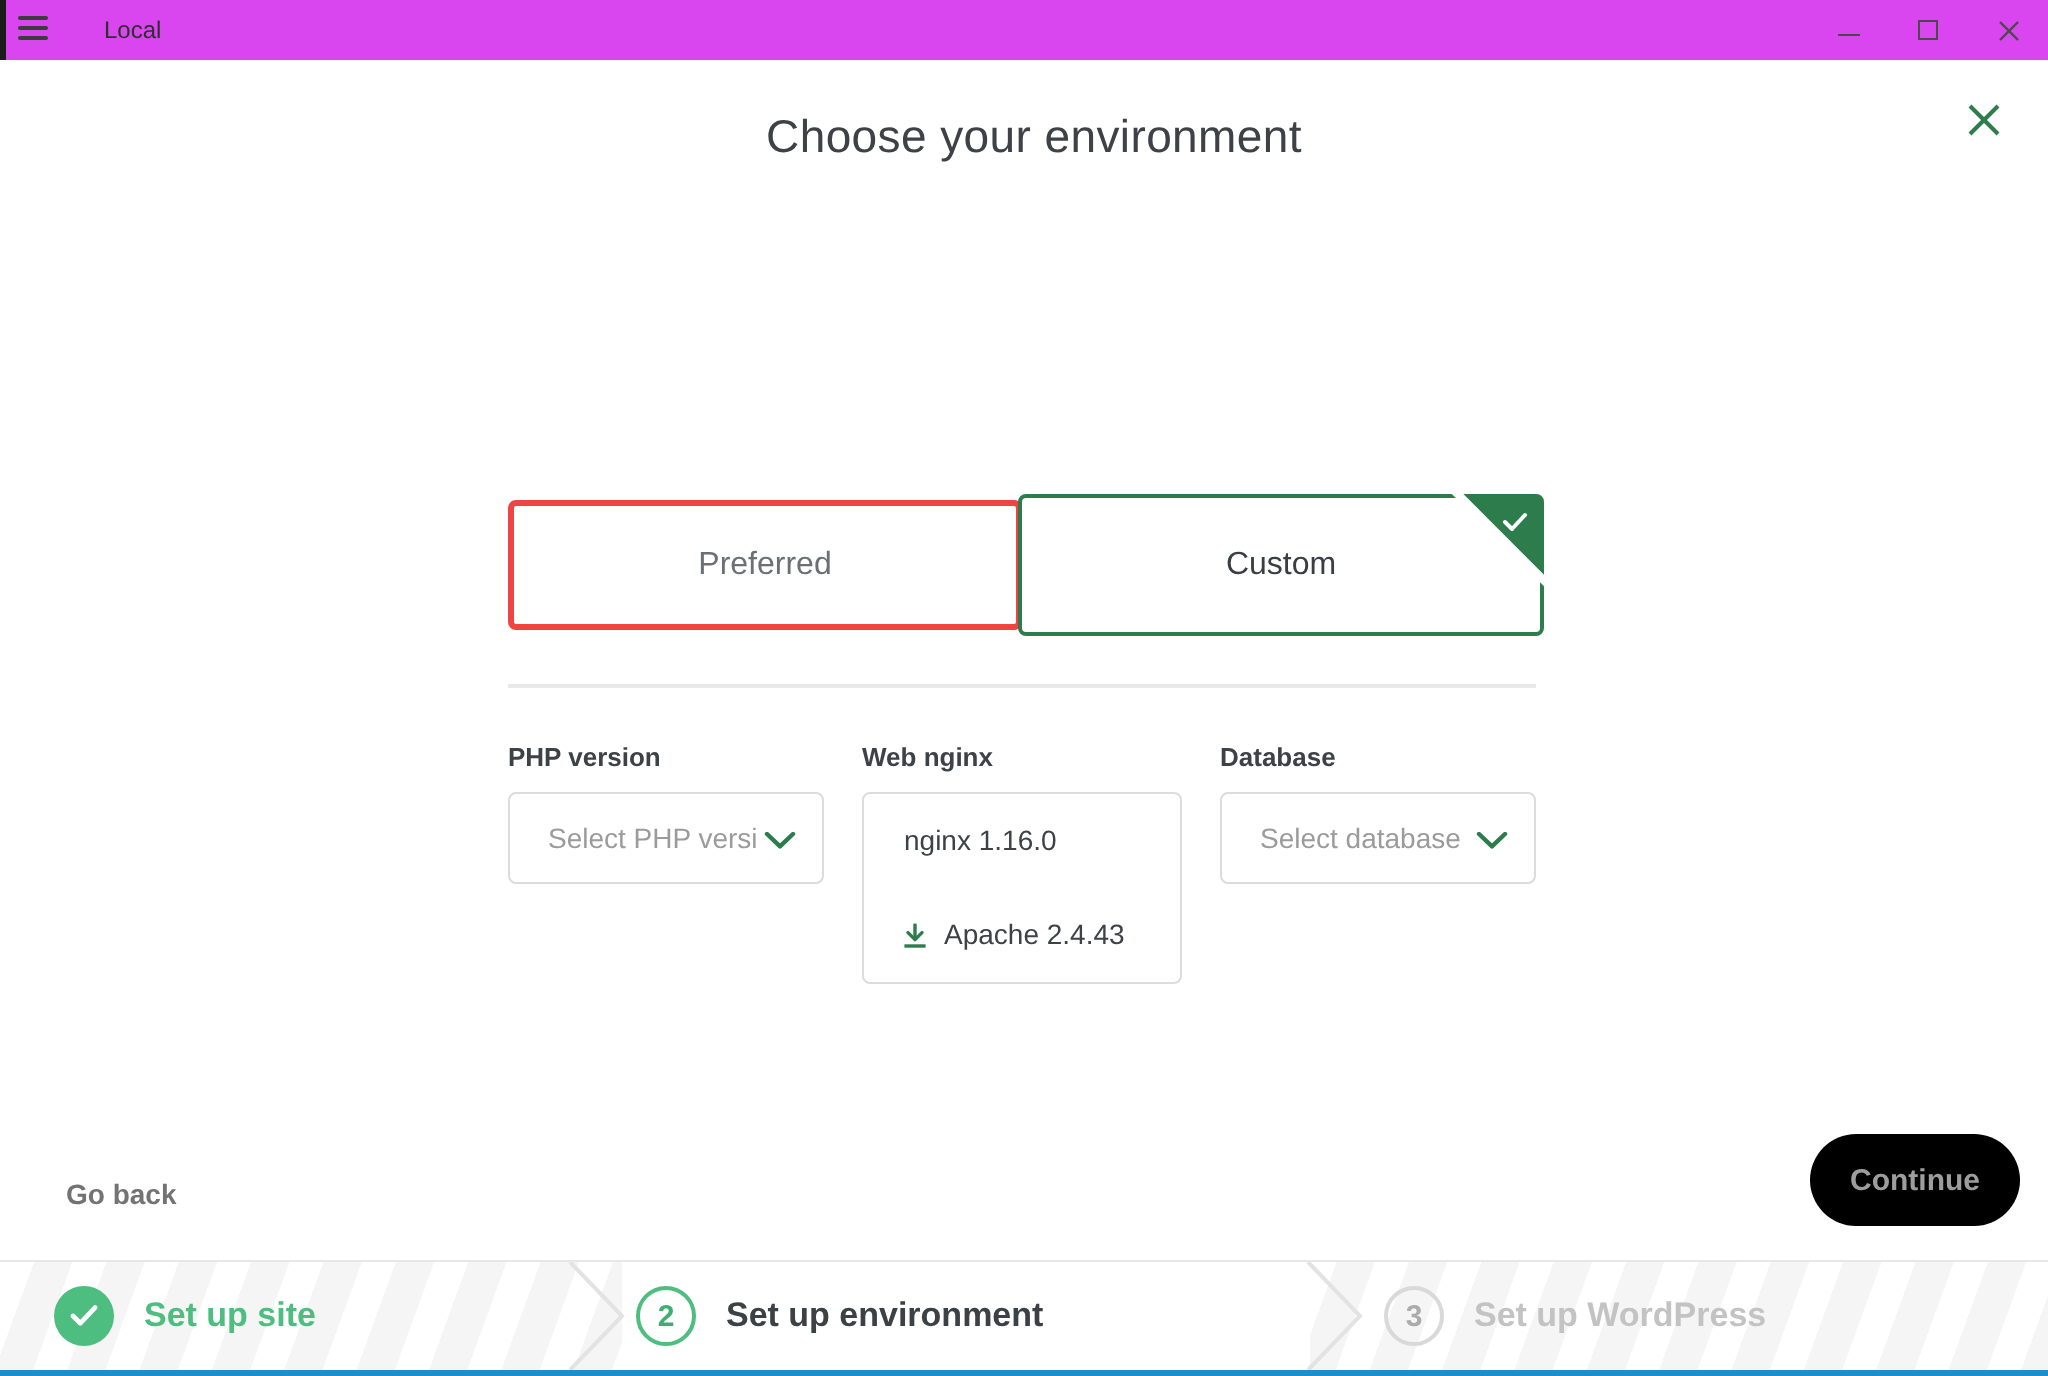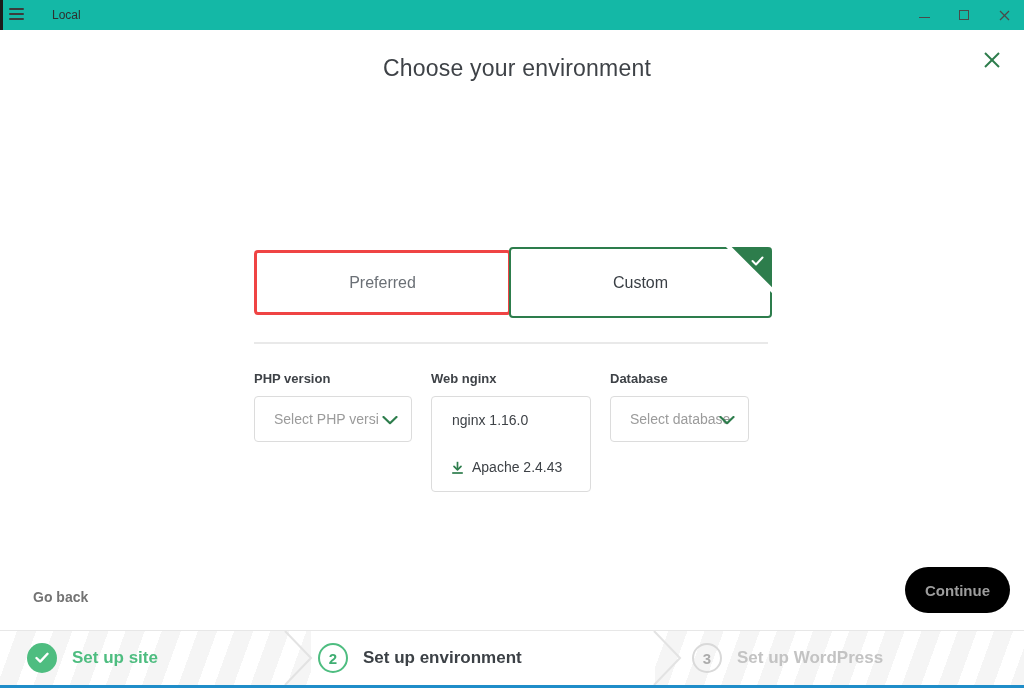--- a/index.html
+++ b/index.html
@@ -2,21 +2,21 @@
 <html><head>
 <meta charset="utf-8">
 <style>
   html,body{margin:0;padding:0;background:#fff;}
   *{box-sizing:border-box;}
   .window{
     position:relative;width:1024px;height:688px;background:#ffffff;overflow:hidden;
     font-family:"Liberation Sans",sans-serif;color:#3e4247;
   }
   
-  .titlebar{position:absolute;top:0;left:0;width:100%;height:30px;background:#14b8a6;text-align:right;}
+  .titlebar{position:absolute;top:0;left:0;width:100%;height:30px;background:#d946ef;text-align:right;}
   .titlebar-edge{position:absolute;left:0;top:0;width:3px;height:30px;background:#1b1b1b;}
   .hamburger{position:absolute;left:9px;top:8px;width:15px;height:13px;cursor:pointer;}
   .hamburger span{display:block;height:2px;background:#3c3c3c;margin-bottom:3px;border-radius:1px;}
   .app-title{position:absolute;left:52px;top:8px;font-size:12px;color:#2f2f2f;}
   .win-controls{position:absolute;right:0;top:0;height:30px;display:flex;}
   .win-btn{width:40px;height:30px;display:flex;align-items:center;justify-content:center;cursor:pointer;}
   .min-glyph{width:11px;height:1px;background:#4a4a4a;margin-top:4px;}
   .max-glyph{width:10px;height:10px;border:1px solid #4a4a4a;}
   
   .page-title{
@@ -37,21 +37,21 @@
   
   .divider{position:absolute;left:254px;top:342px;width:514px;height:2px;background:#e9e9e9;}
   
   .form-label{position:absolute;top:371px;font-size:13px;font-weight:bold;color:#3e4247;}
   .lbl-php{left:254px;} .lbl-web{left:431px;} .lbl-db{left:610px;}
   .select-box{
     position:absolute;top:396px;height:46px;border:1px solid #dcdcdc;border-radius:4px;background:#fff;
     display:flex;align-items:center;cursor:pointer;
   }
   .box-php{left:254px;width:158px;}
-  .box-db{left:610px;width:139px;}
+  .box-db{left:610px;width:158px;}
   .select-placeholder{margin-left:19px;font-size:14px;color:#9b9b9b;white-space:nowrap;overflow:hidden;max-width:105px;}
   .select-chevron{position:absolute;right:13px;top:19px;}
   .web-box{position:absolute;left:431px;top:396px;width:160px;height:96px;border:1px solid #dcdcdc;border-radius:4px;background:#fff;}
   .web-option-selected{position:absolute;left:20px;top:15px;font-size:14px;color:#3e4247;cursor:pointer;}
   .web-option-download{position:absolute;left:19px;top:62px;display:flex;align-items:center;gap:8px;font-size:14px;color:#3e4247;cursor:pointer;}
   
   .go-back{position:absolute;left:33px;top:589px;font-size:14px;font-weight:bold;color:#737373;cursor:pointer;}
   .continue-btn{
     position:absolute;right:14px;top:567px;width:105px;height:46px;border:none;border-radius:23px;
     background:#000000;color:#9d9d9d;font-size:15px;font-weight:bold;font-family:"Liberation Sans",sans-serif;

